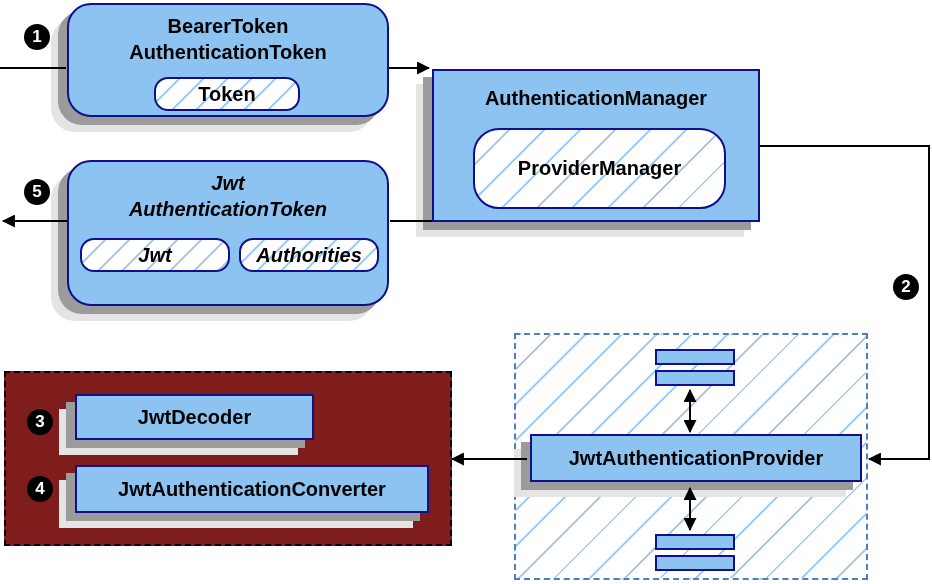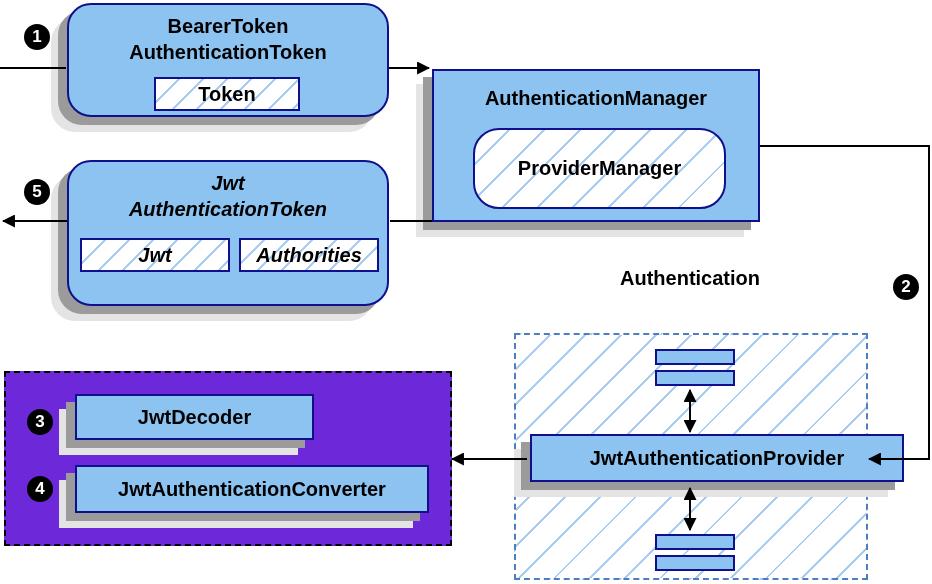--- a/index.html
+++ b/index.html
@@ -41,36 +41,37 @@
     display: flex;
     align-items: center;
     justify-content: center;
     font-weight: bold;
     font-size: 20px;
   }
   .hatch-s {
     background-image: repeating-linear-gradient(135deg,
       rgba(255,255,255,0) 0px, rgba(255,255,255,0) 15px,
       #A9CDF2 15px, #A9CDF2 17px);
+    border-radius: 14px;
   }
   .hatch-l {
     background-image: repeating-linear-gradient(135deg,
       rgba(255,255,255,0) 0px, rgba(255,255,255,0) 23px,
       #A9CDF2 23px, #A9CDF2 25px);
   }
 
   .dashedblue {
     position: absolute;
     border: 2px dashed #4D7EBF;
     background-color: #ffffff;
   }
   .dottedblack {
     position: absolute;
     border: 2px dashed #000000;
-    background-color: #6d28d9;
+    background-color: #7f1d1d;
   }
 
   .bar {
     position: absolute;
     width: 80px;
     height: 16px;
     background-color: #8CC3F1;
     border: 2px solid #10108C;
   }
 
@@ -106,29 +107,28 @@
   .wires path { stroke: #000; stroke-width: 2; fill: none; }
 </style>
 </head>
 <body>
 
 <div class="canvas">
 
   <div class="dashedblue hatch-l" style="left:514px; top:333px; width:354px; height:247px;">
     <div class="bar" style="left:139px; top:14px;"></div>
     <div class="bar" style="left:139px; top:35px;"></div>
-    <div class="node center-label" style="left:14px; top:99px; width:374px; height:48px;">
+    <div class="node center-label" style="left:14px; top:99px; width:332px; height:48px;">
       <span>JwtAuthenticationProvider</span>
     </div>
     <div class="bar" style="left:139px; top:199px;"></div>
     <div class="bar" style="left:139px; top:220px;"></div>
   </div>
 
   <div class="grouplabel" style="left:585px; top:266px; width:210px;">
-    <div>Authentication</div>
   </div>
 
   <div class="dottedblack" style="left:4px; top:371px; width:448px; height:175px;">
     <div class="node center-label" style="left:69px; top:21px; width:239px; height:46px;">
       <span>JwtDecoder</span>
     </div>
     <div class="node center-label" style="left:69px; top:92px; width:354px; height:48px;">
       <span>JwtAuthenticationConverter</span>
     </div>
   </div>

